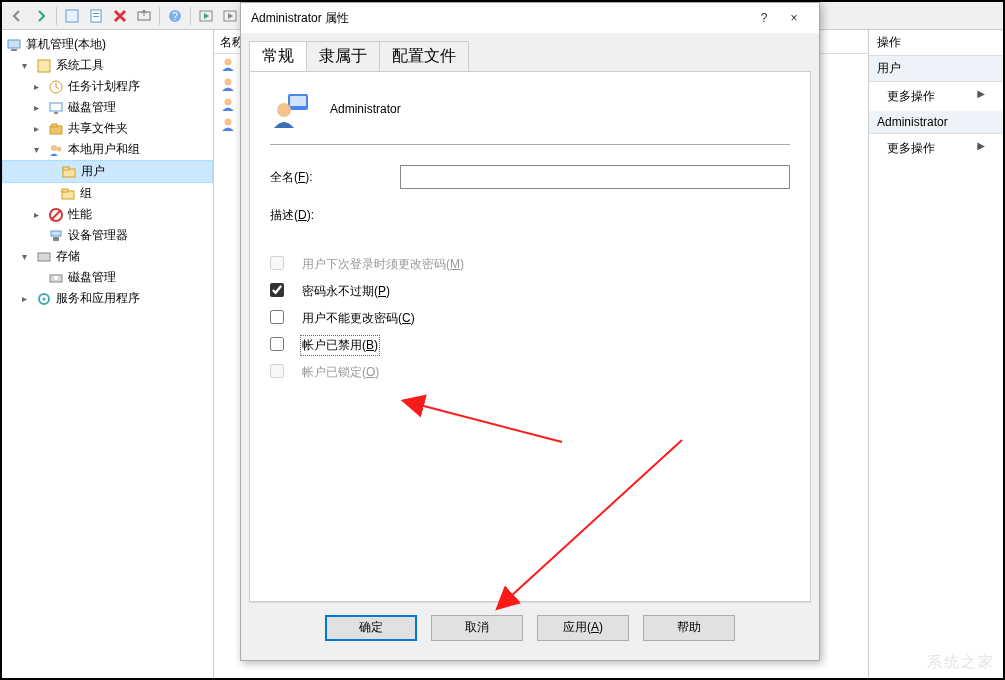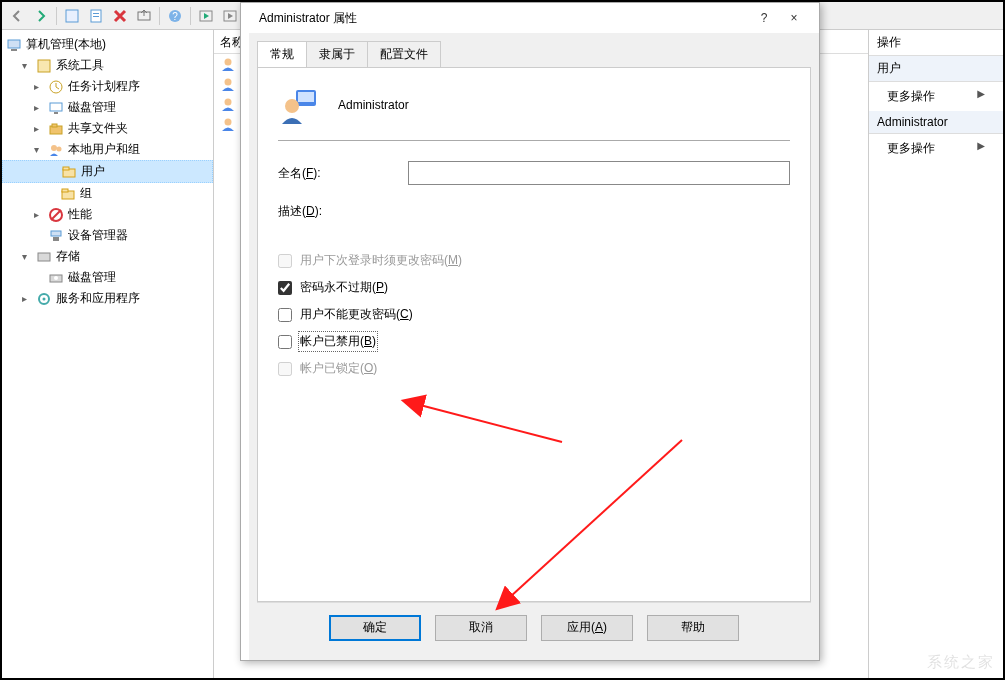--- a/index.html
+++ b/index.html
@@ -29,40 +29,40 @@
   .list-row .icon { width: 16px; height: 16px; display: inline-flex; align-items: center; justify-content: center; }
 
   
   .actions-panel { flex: 1; border-left: none; background: #fff; }
   .actions-panel .hdr { padding: 4px 8px; font-size: 12px; border-bottom: 1px solid #ddd; }
   .actions-panel .section-hdr { background: #eef3fa; padding: 4px 8px; border-bottom: 1px solid #ddd; }
   .actions-panel .action-item { padding: 6px 18px; cursor: default; }
   .actions-panel .arrow { float: right; color: #555; font-size: 10px; }
 
   
-  .dialog { position: absolute; left: 238px; top: 0; width: 580px; height: 659px; background: #fff; border: 1px solid #aaa; box-shadow: 2px 2px 8px rgba(0,0,0,.3); z-index: 10; display: flex; flex-direction: column; padding-left: 8px; }
+  .dialog { position: absolute; left: 238px; top: 0; width: 580px; height: 659px; background: #fff; border: 1px solid #aaa; box-shadow: 2px 2px 8px rgba(0,0,0,.3); z-index: 10; display: flex; flex-direction: column; }
   .dialog-titlebar { height: 30px; background: #fff; display: flex; align-items: center; padding: 0 10px; font-size: 12px; position: relative; }
   .dialog-titlebar .spacer { flex: 1; }
   .dialog-titlebar .tbtn { width: 30px; height: 24px; display: flex; align-items: center; justify-content: center; color: #333; }
 
   .dialog-body { flex: 1; background: #f0f0f0; padding: 8px; display: flex; flex-direction: column; }
   .tabs { display: flex; background: #f0f0f0; }
-  .tab { padding: 4px 12px; background: #f0f0f0; border: 1px solid #ccc; border-bottom: none; margin-right: -1px; font-size: 12px; cursor: default; text-align: right; }
+  .tab { padding: 4px 12px; background: #f0f0f0; border: 1px solid #ccc; border-bottom: none; margin-right: -1px; font-size: 16px; cursor: default; text-align: right; }
   .tab.active { background: #fff; position: relative; z-index: 2; }
   .tab-content { flex: 1; background: #fff; border: 1px solid #ccc; padding: 16px 20px; position: relative; }
 
   .user-head { display: flex; align-items: center; gap: 18px; margin-bottom: 14px; }
   .avatar { width: 42px; height: 42px; display: flex; align-items: center; justify-content: center; }
   .hr { border: none; border-top: 1px solid #aaa; margin: 10px 0 20px 0; }
 
   .form-row { display: flex; align-items: center; margin-bottom: 18px; }
   .form-row label { width: 130px; }
   .form-row input[type=text] { flex: 1; height: 24px; border: 1px solid #888; padding: 2px 4px; font-size: 12px; font-family: inherit; }
 
-  .cb-row { display: flex; align-items: center; margin-bottom: 10px; gap: 8px; }
+  .cb-row { display: flex; margin-bottom: 10px; gap: 18px; }
   .cb-row input[type=checkbox] { width: 14px; height: 14px; margin: 0; accent-color: #333; }
   .cb-row.disabled { color: #999; }
   .cb-row.focus-ring label { outline: 1px dotted #666; outline-offset: 1px; }
 
   .underline-char { text-decoration: underline; }
 
   .dialog-buttons { height: 50px; background: #f0f0f0; border-top: 1px solid #ddd; display: flex; align-items: center; justify-content: center; gap: 14px; }
   .dlg-btn { width: 92px; height: 26px; background: #e1e1e1; border: 1px solid #adadad; font-size: 12px; font-family: inherit; cursor: default; }
   .dlg-btn.default { border: 1px solid #0078d7; box-shadow: inset 0 0 0 1px #0078d7; }
 

